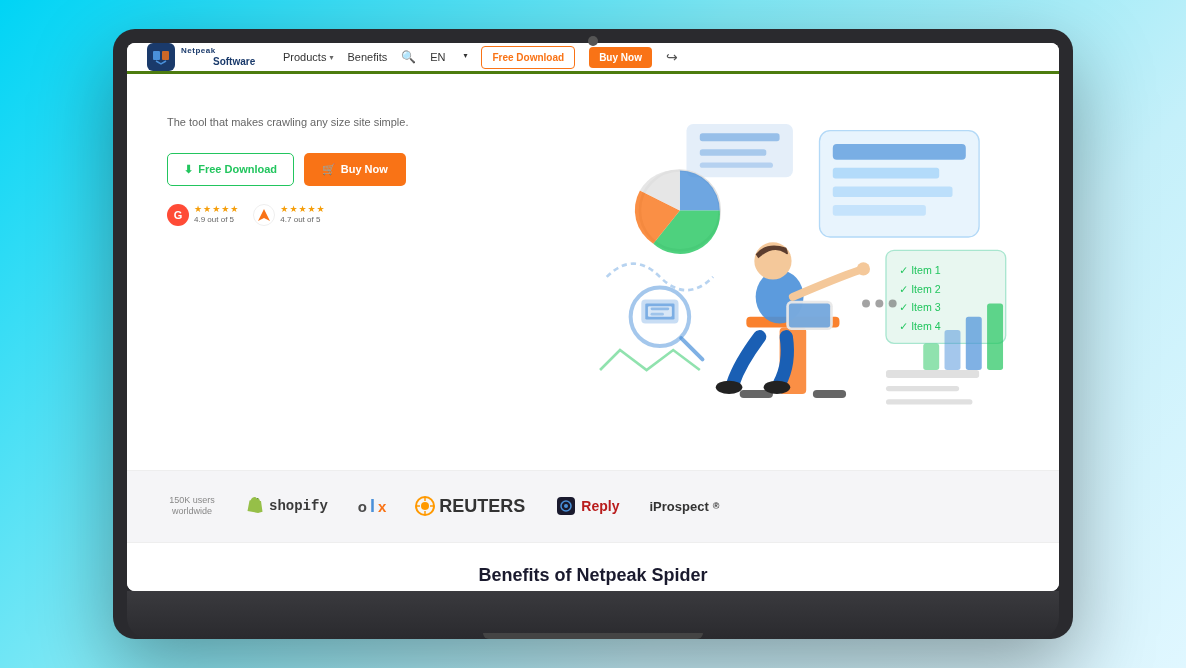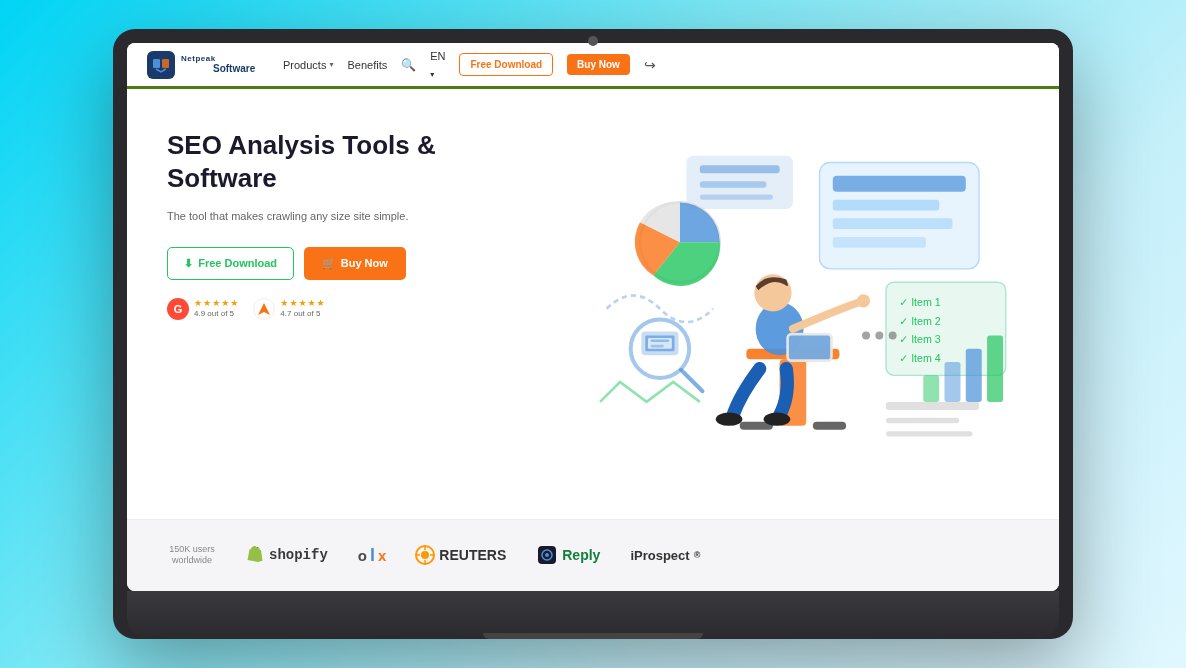--- a/index.html
+++ b/index.html
@@ -130,22 +130,21 @@
     }
     .nav-search-icon {
       font-size: 12px;
       color: #555;
       cursor: pointer;
     }
     .nav-lang {
       font-size: 11px;
       color: #333;
       display: flex;
-      gap: 8px;
-      flex-direction: column;
+      gap: 18px;
     }
     .btn-free {
       padding: 5px 10px;
       border: 1.5px solid #f97316;
       border-radius: 4px;
       background: transparent;
       color: #f97316;
       font-size: 10px;
       font-weight: 600;
       cursor: pointer;
@@ -357,21 +356,20 @@
           <span style="font-size:8px">▾</span>
         </span>
         <button class="btn-free">Free Download</button>
         <button class="btn-buy-nav">Buy Now</button>
         <span class="nav-user-icon">↪</span>
       </div>
     </nav>
 
     <div class="hero">
       <div class="hero-left">
-        <h1 class="hero-title">SEO Analysis Tools &amp; Software</h1>
         <p class="hero-subtitle">The tool that makes crawling any size site simple.</p>
         <div class="hero-buttons">
           <button class="btn-free-hero">
             <span>⬇</span>
             <span>Free Download</span>
           </button>
           <button class="btn-buy-hero">
             <span>🛒</span>
             <span>Buy Now</span>
           </button>
@@ -495,34 +493,37 @@
 
       <div class="logo-item">
         <svg width="20" height="20" viewBox="0 0 20 20">
           <circle cx="10" cy="10" r="9" fill="none" stroke="#f90" stroke-width="2"></circle>
           <circle cx="10" cy="10" r="4" fill="#f90"></circle>
           <line x1="10" y1="1" x2="10" y2="5" stroke="#f90" stroke-width="1.5"></line>
           <line x1="10" y1="15" x2="10" y2="19" stroke="#f90" stroke-width="1.5"></line>
           <line x1="1" y1="10" x2="5" y2="10" stroke="#f90" stroke-width="1.5"></line>
           <line x1="15" y1="10" x2="19" y2="10" stroke="#f90" stroke-width="1.5"></line>
         </svg>
-        <span style="font-size:14px;font-weight:600;color:#333;">REUTERS</span>
+        <span style="font-size:18px;font-weight:600;color:#333;">REUTERS</span>
       </div>
 
       <div class="logo-item">
         <svg width="22" height="22" viewBox="0 0 22 22">
           <rect x="2" y="2" width="18" height="18" rx="4" fill="#1a1a2e"></rect>
           <circle cx="11" cy="11" r="5" fill="none" stroke="#4a90d9" stroke-width="1.5"></circle>
           <circle cx="11" cy="11" r="2" fill="#4a90d9"></circle>
         </svg>
-        <span style="font-size:14px;font-weight:700;color:#15803d;">Reply</span>
+        <span style="font-size:14px;font-weight:700;color:#b91c1c;">Reply</span>
       </div>
 
       <div class="logo-item">
         <span style="font-size:13px;font-weight:700;color:#333;">iProspect</span>
         <span style="font-size:9px;color:#333;vertical-align:super;">®</span>
       </div>
     </div>
 
+    <div class="benefits-section">
+      <h2 class="benefits-title">Benefits of Netpeak Spider</h2>
+    </div>
 
   </div>
   <div class="laptop-base"></div>
 </div>
 
 </body></html>

